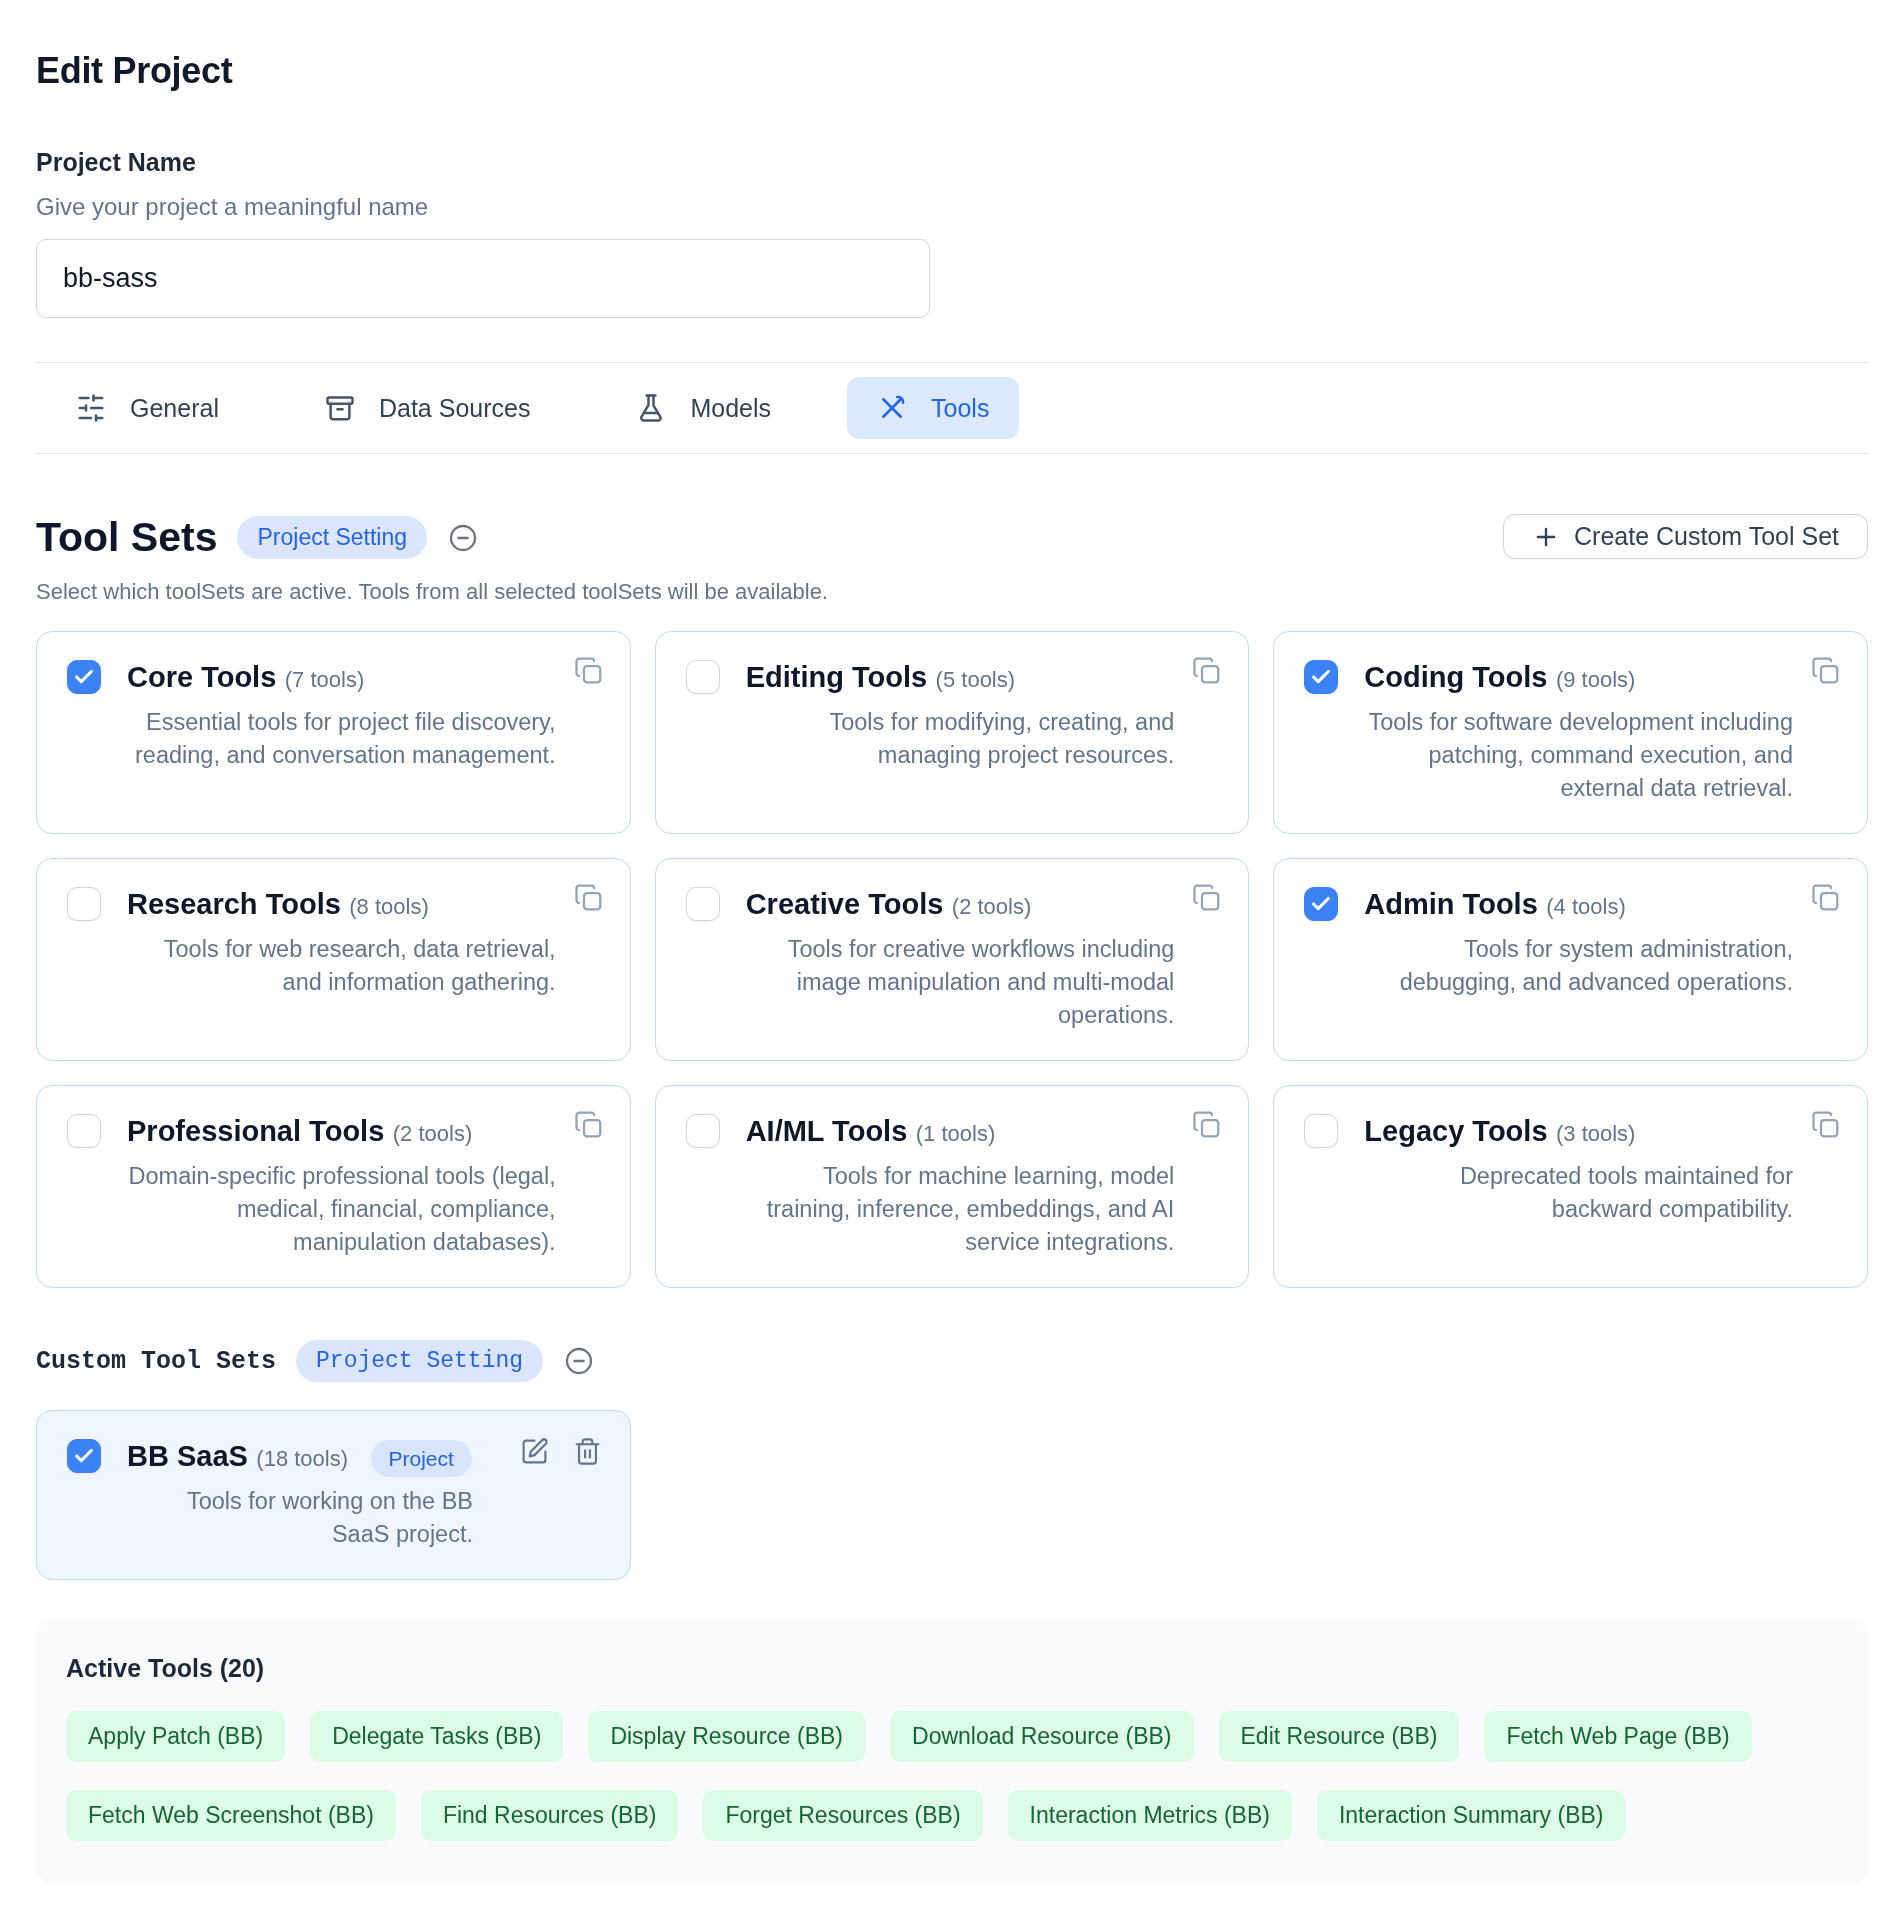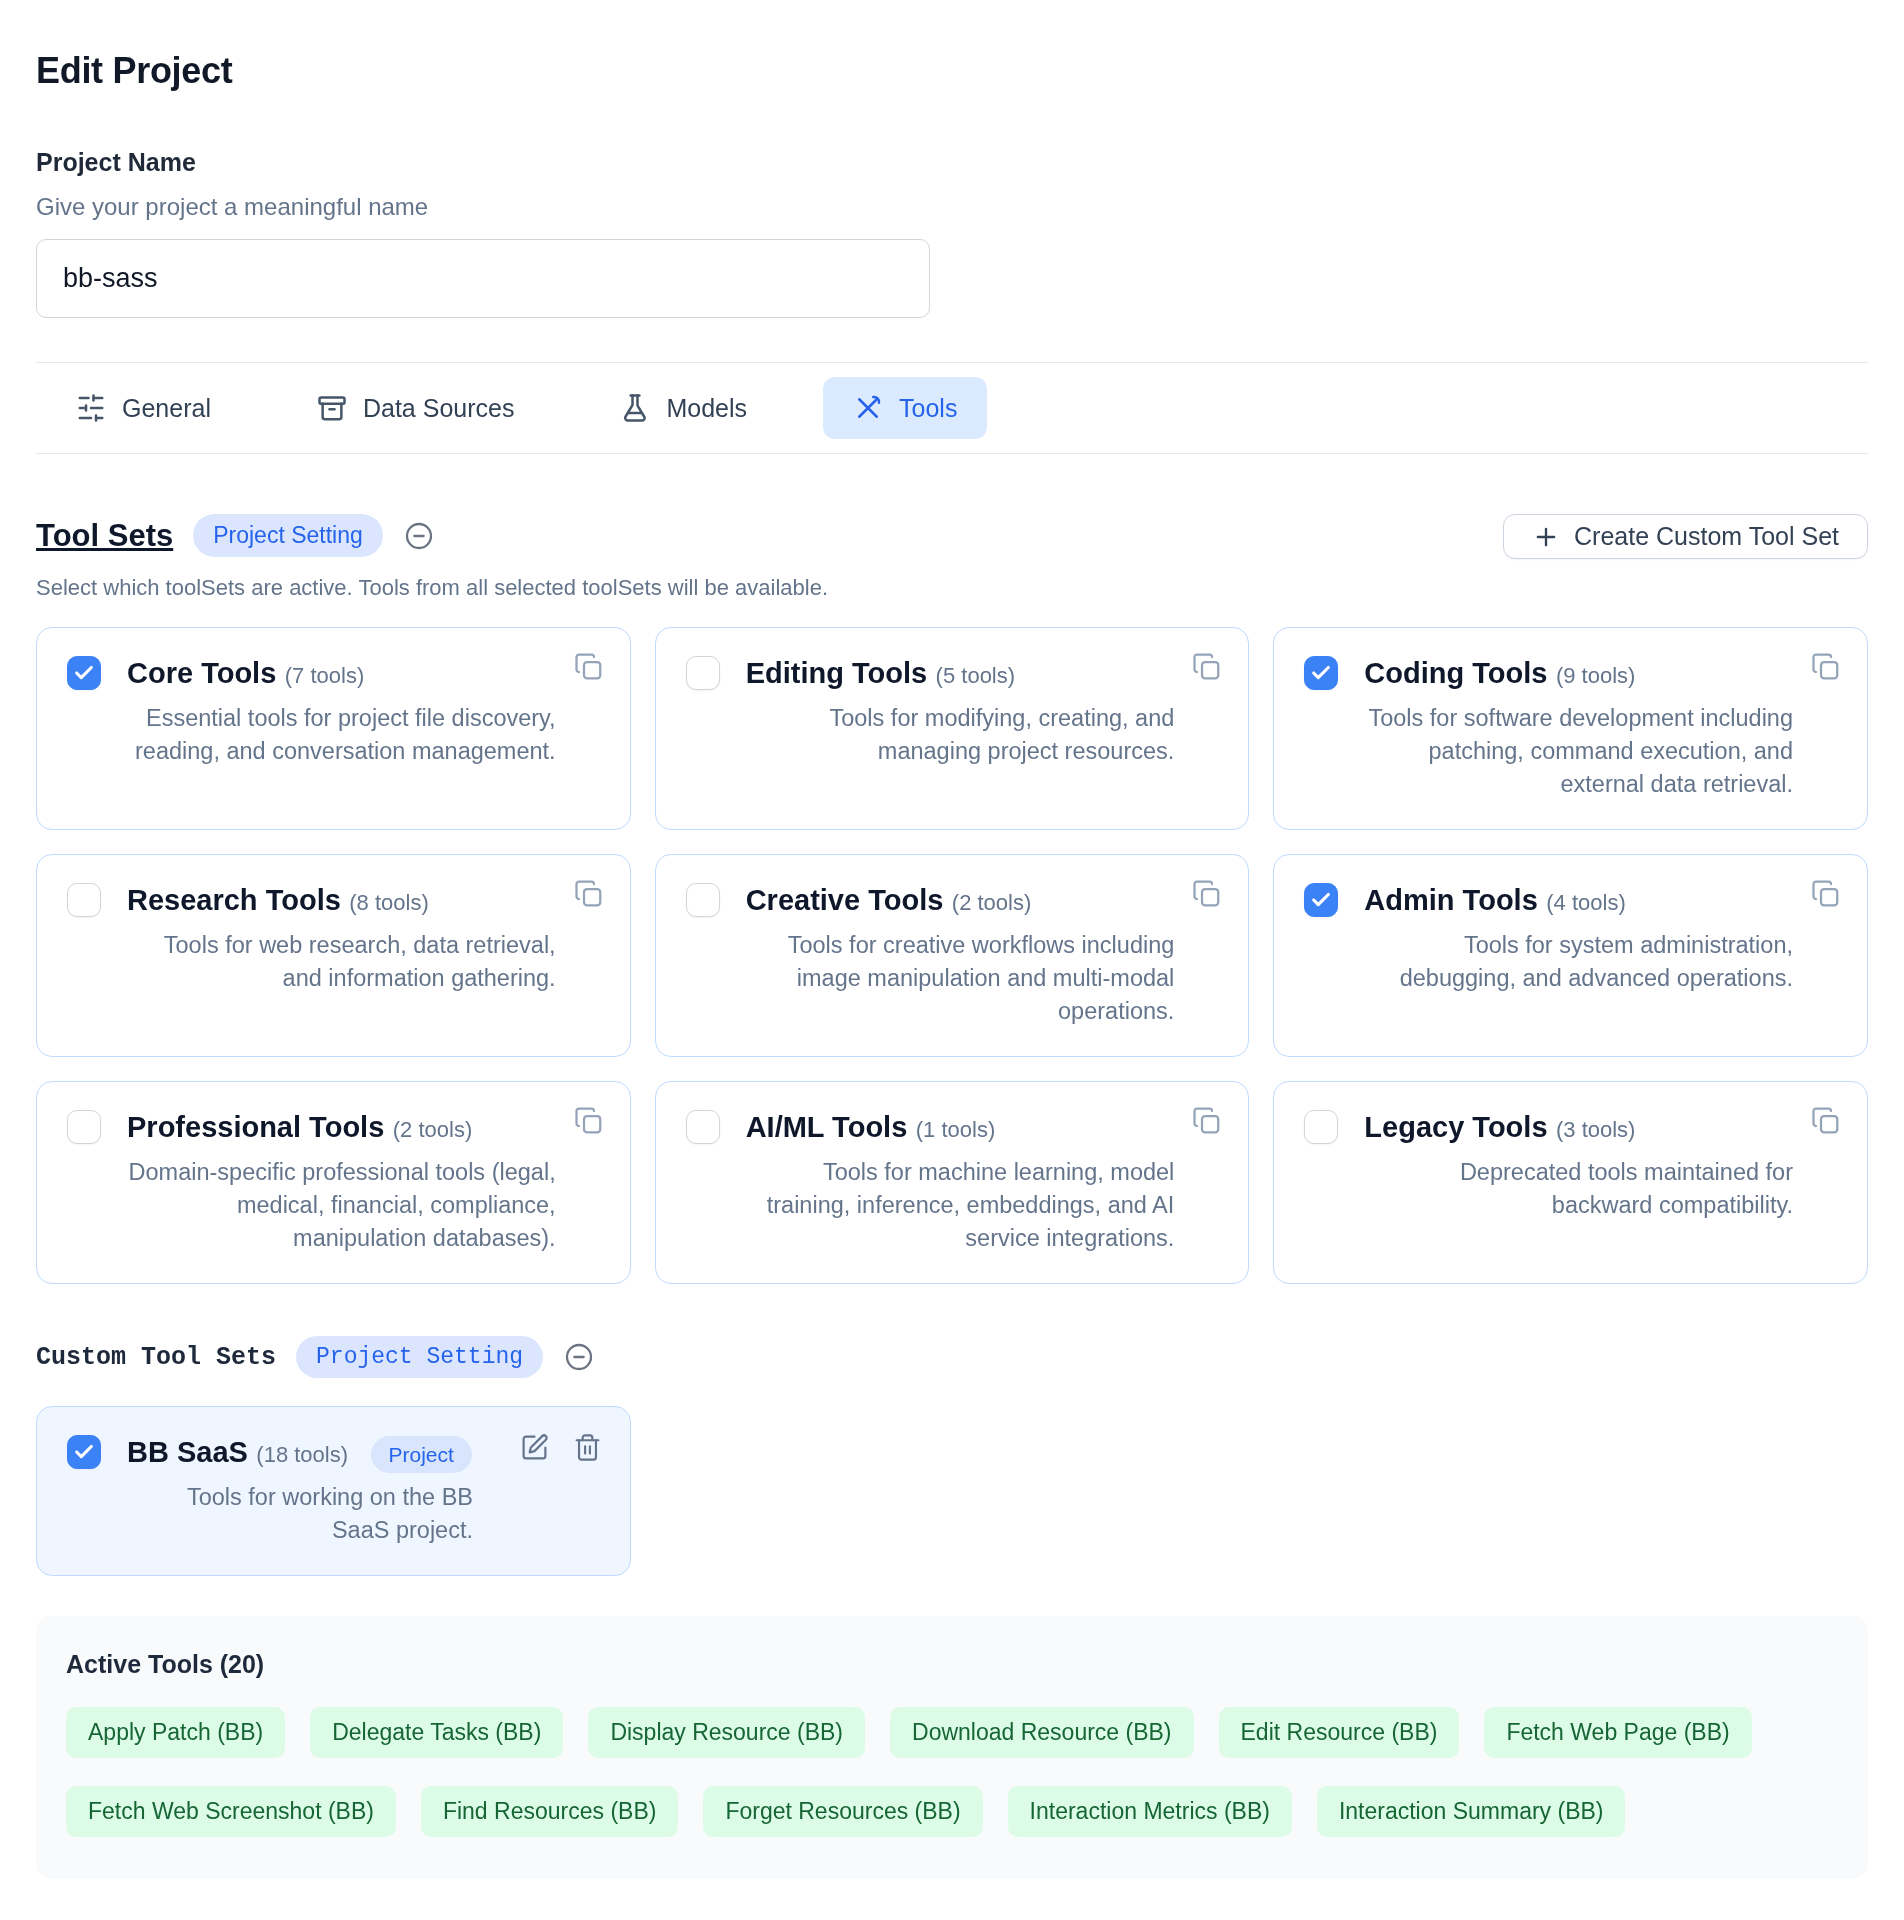--- a/index.html
+++ b/index.html
@@ -21,31 +21,31 @@
     margin-top:18px; width:894px; height:79px; border:1px solid #d1d5db; border-radius:10px;
     padding:0 26px; font-size:27px; color:#111827; font-family:inherit; outline:none; background:#fff;
   }
 
   
   .tabbar {
     margin-top:44px; border-top:1px solid #e2e8f0; border-bottom:1px solid #e2e8f0;
     padding:14px 10px; display:flex; align-items:center; gap:46px;
   }
   .tab {
-    display:flex; align-items:center; gap:16px; font-size:25px; font-weight:500; color:#334155;
+    display:flex; align-items:center; gap:24px; font-size:25px; font-weight:500; color:#334155;
     padding:16px 30px; border-radius:12px; background:transparent; border:none; cursor:pointer; font-family:inherit;
   }
   .tab svg { width:30px; height:30px; stroke:#475569; fill:none; stroke-width:2; stroke-linecap:round; stroke-linejoin:round; }
   .tab.active { background:#dbeafe; color:#2563eb; }
   .tab.active svg { stroke:#2563eb; }
 
   
   .section-head { margin-top:60px; display:flex; justify-content:space-between; align-items:flex-start; }
   .title-row { display:flex; align-items:center; gap:20px; }
-  .h-toolsets { margin:0; font-size:31px; font-weight:700; color:#0f172a;text-decoration:underline; }
+  .h-toolsets { margin:0; font-size:41px; font-weight:700; color:#0f172a; }
   .pill-badge {
     font-size:23px; color:#2563eb; background:#dbe6fe; padding:8px 20px; border-radius:999px; white-space:nowrap;
   }
   .minus-btn { background:none; border:none; padding:0; cursor:pointer; display:flex; }
   .minus-btn svg { width:32px; height:32px; stroke:#6b7280; fill:none; stroke-width:1.7; stroke-linecap:round; }
   .section-desc { margin-top:18px; font-size:22px; color:#64748b; }
   .create-btn {
     display:flex; align-items:center; gap:14px; height:45px; padding:0 28px;
     border:1px solid #cbd5e1; border-radius:12px; background:#fff; cursor:pointer;
     font-size:25px; font-weight:500; color:#334155; font-family:inherit; box-shadow:0 1px 2px rgba(15,23,42,.04);

